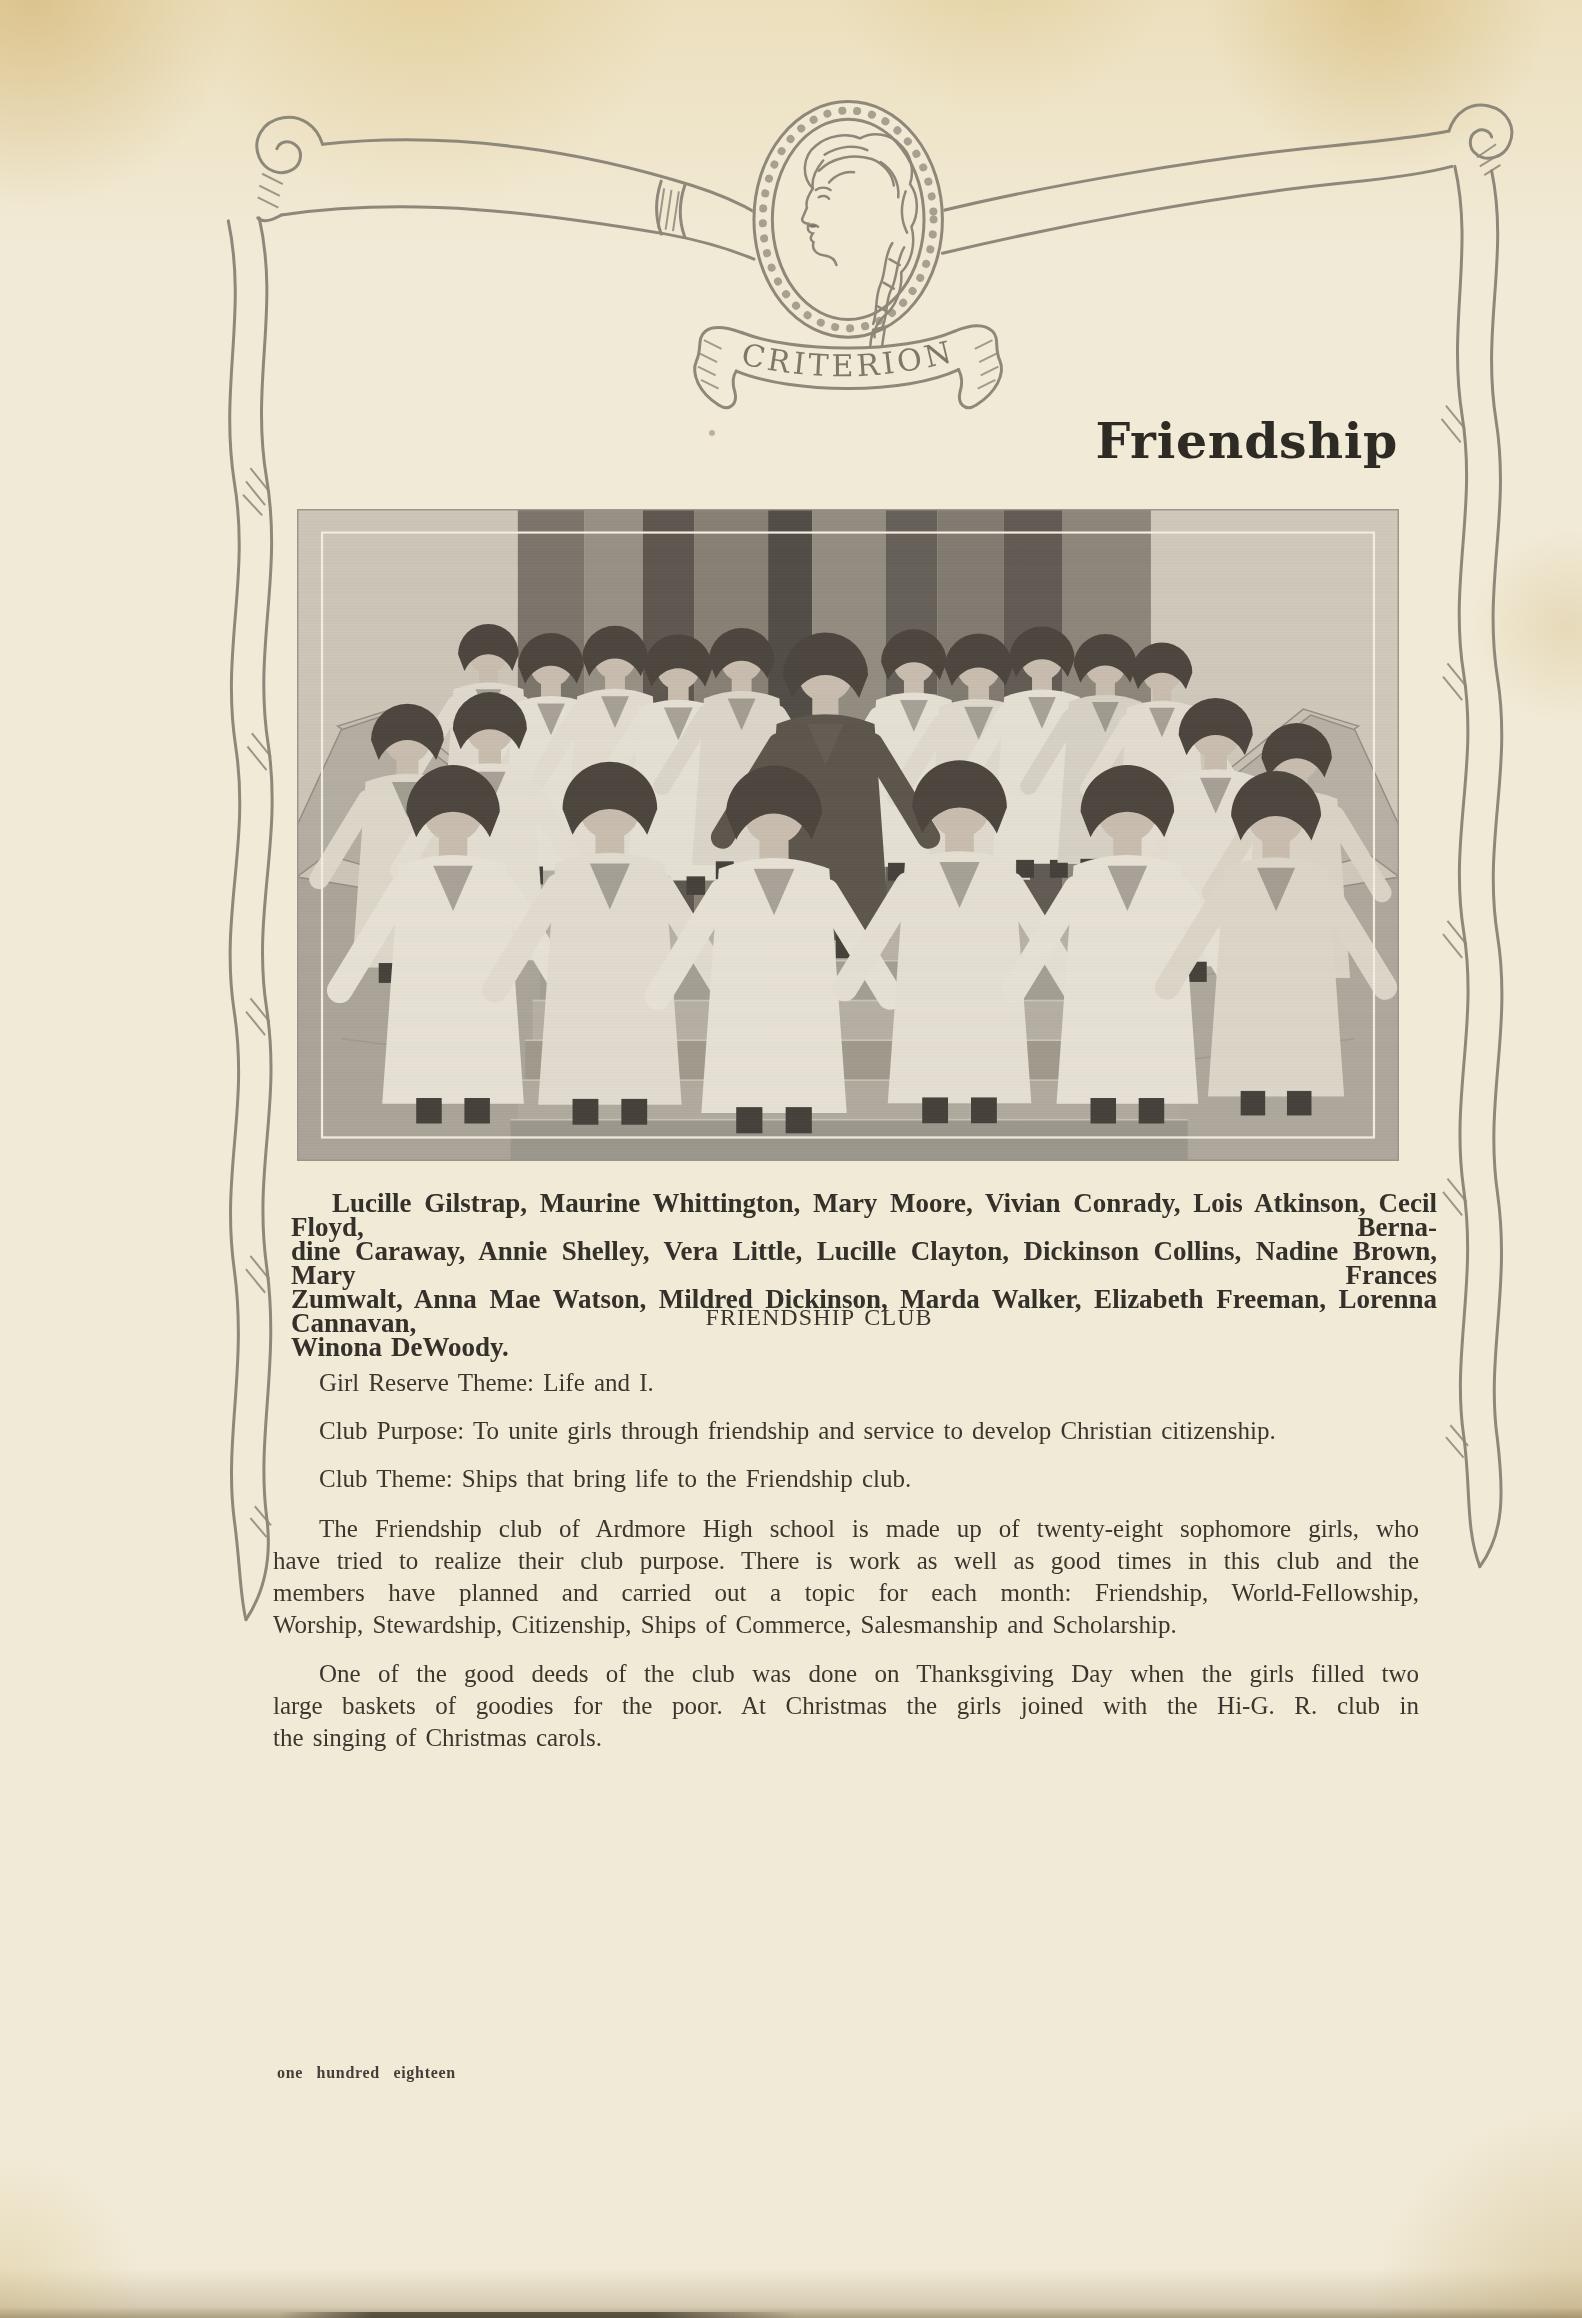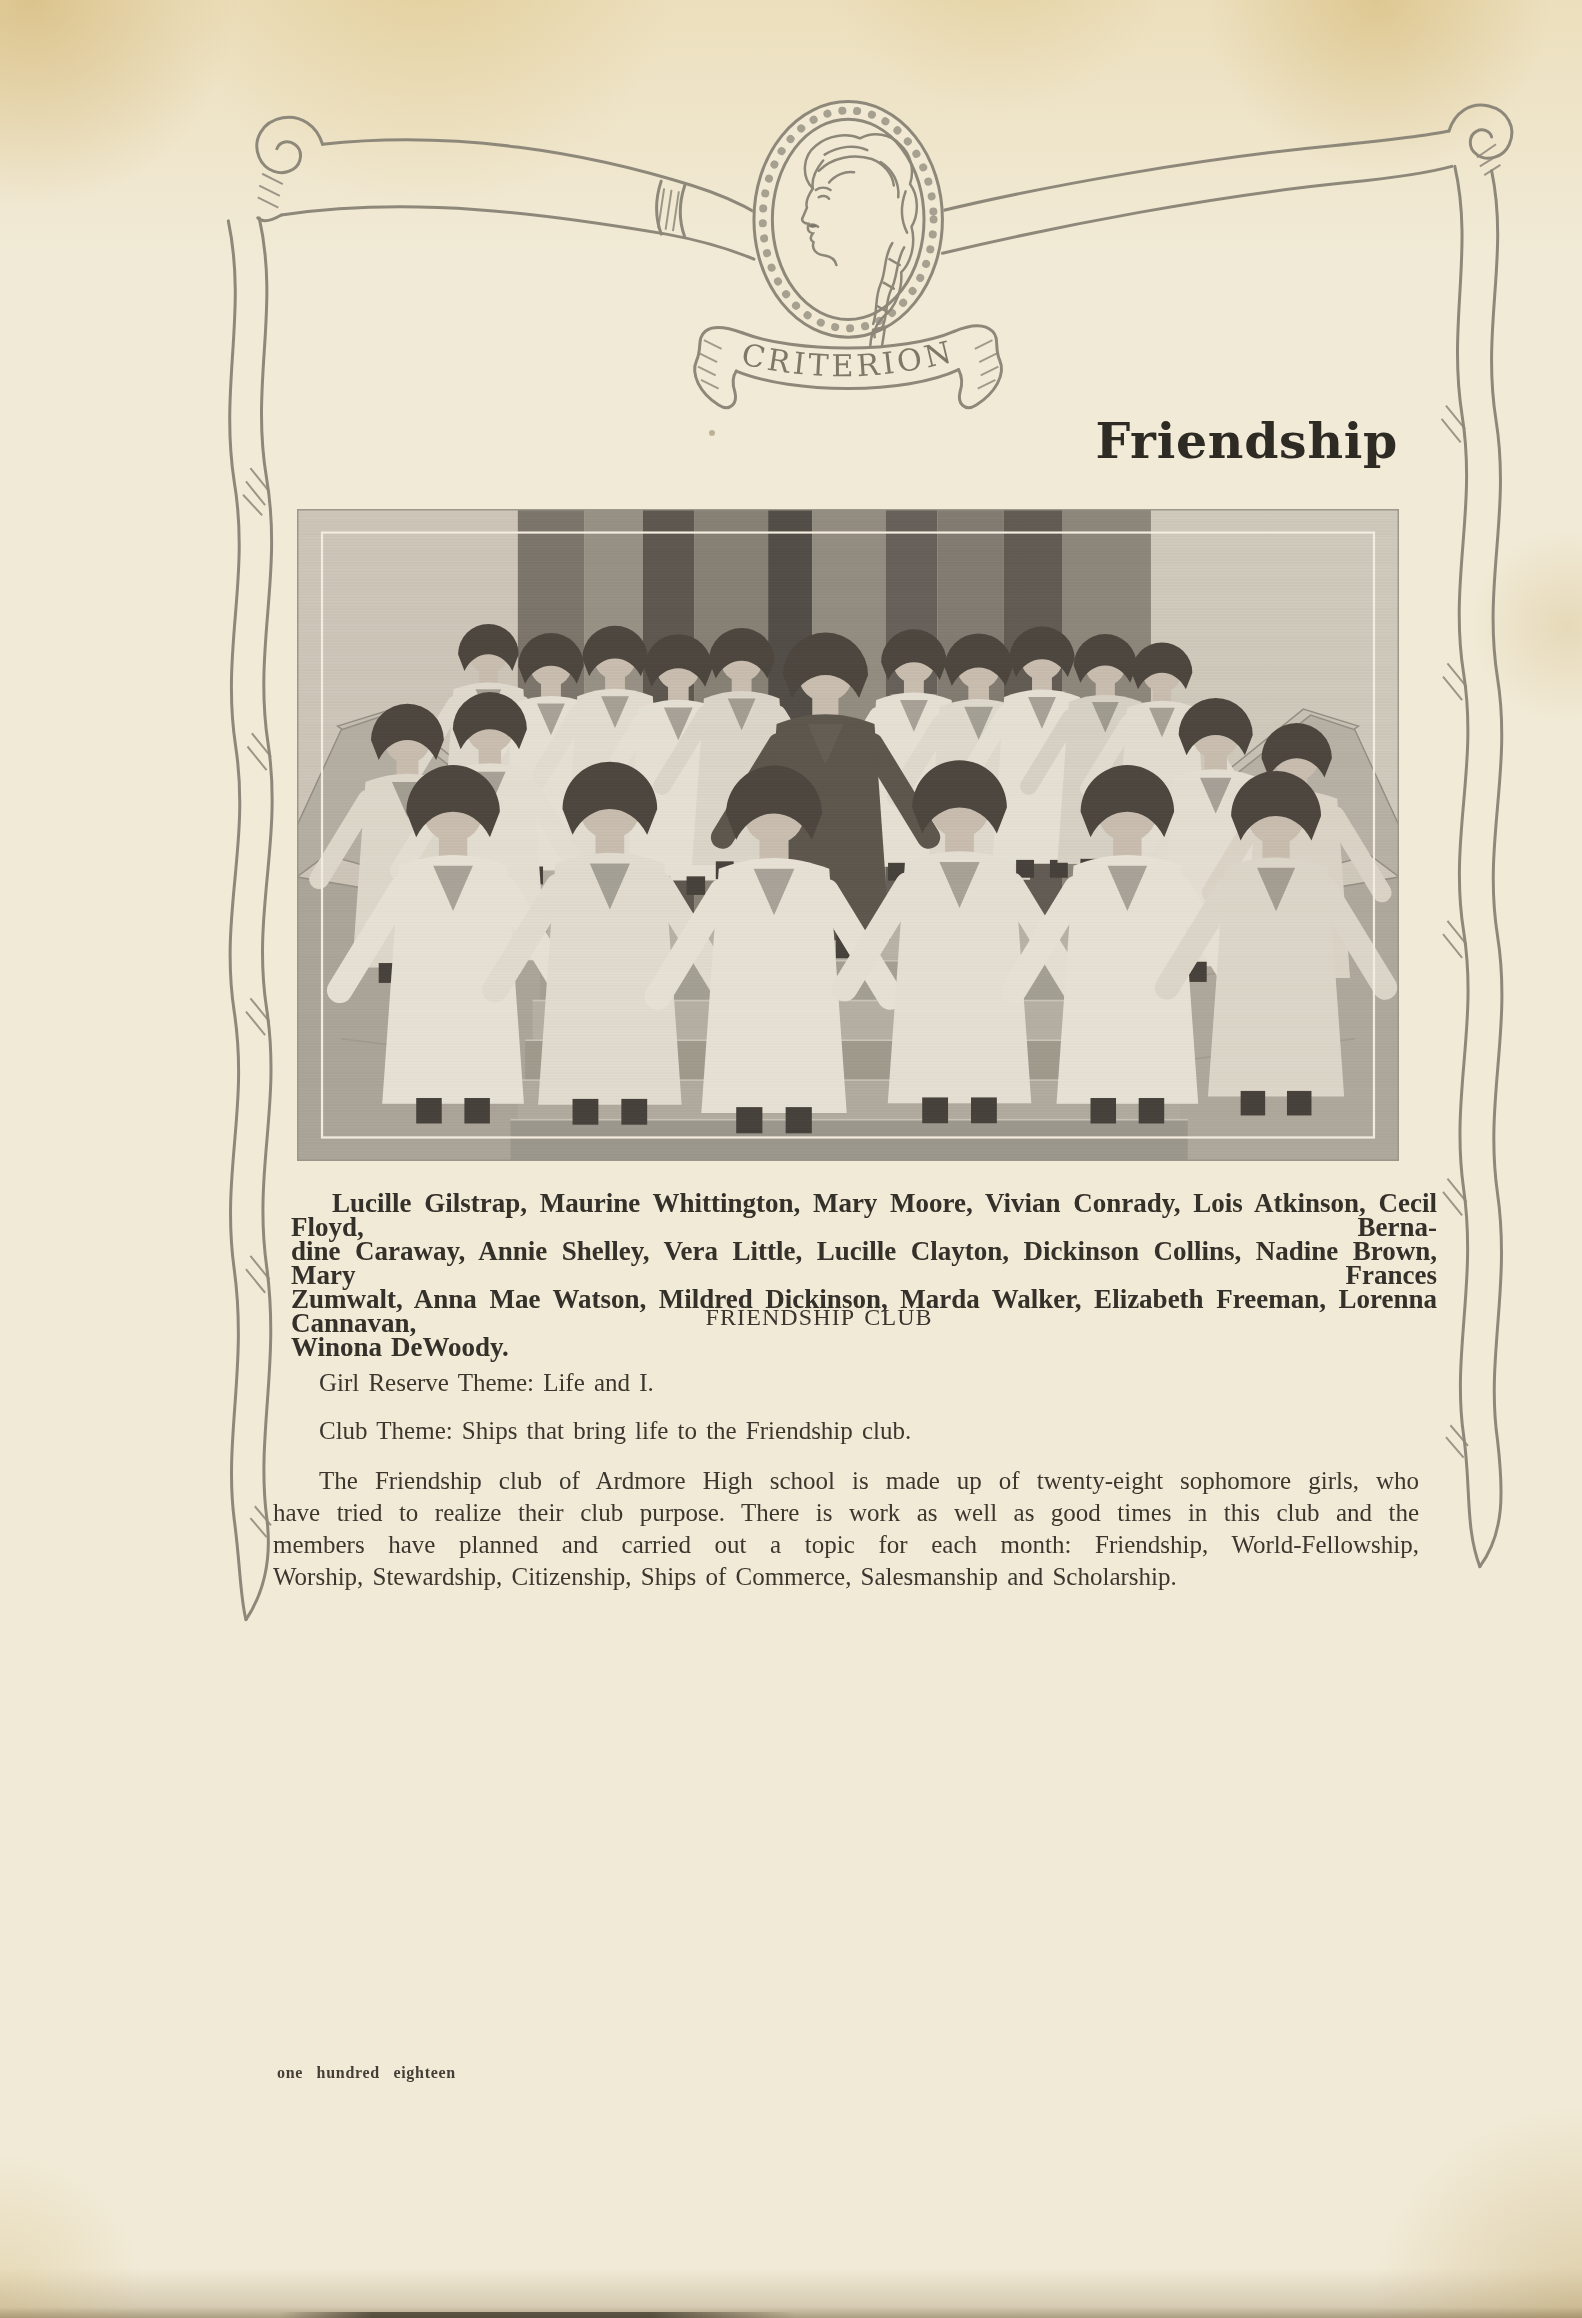--- a/index.html
+++ b/index.html
@@ -240,29 +240,35 @@
     <p class="just cap-indent">Lucille Gilstrap, Maurine Whittington, Mary Moore, Vivian Conrady, Lois Atkinson, Cecil Floyd, Berna-</p>
     <p class="just">dine Caraway, Annie Shelley, Vera Little, Lucille Clayton, Dickinson Collins, Nadine Brown, Mary Frances</p>
     <p class="just">Zumwalt, Anna Mae Watson, Mildred Dickinson, Marda Walker, Elizabeth Freeman, Lorenna Cannavan,</p>
     <p>Winona DeWoody.</p>
   </div>
 
   <div class="club">
     <h2>FRIENDSHIP CLUB</h2>
 
     <p class="theme">Girl Reserve Theme: Life and I.</p>
+    <p class="theme">Club Purpose: To unite girls through friendship and service to develop Christian citizenship.</p>
     <p class="theme">Club Theme: Ships that bring life to the Friendship club.</p>
 
     <div class="para">
       <p class="just body-indent">The Friendship club of Ardmore High school is made up of twenty-eight sophomore girls, who</p>
       <p class="just">have tried to realize their club purpose. There is work as well as good times in this club and the</p>
       <p class="just">members have planned and carried out a topic for each month: Friendship, World-Fellowship,</p>
       <p>Worship, Stewardship, Citizenship, Ships of Commerce, Salesmanship and Scholarship.</p>
     </div>
 
+    <div class="para">
+      <p class="just body-indent">One of the good deeds of the club was done on Thanksgiving Day when the girls filled two</p>
+      <p class="just">large baskets of goodies for the poor. At Christmas the girls joined with the Hi-G. R. club in</p>
+      <p>the singing of Christmas carols.</p>
+    </div>
   </div>
 
   <div class="folio">one hundred eighteen</div>
 
   <div class="bottom-edge"></div>
   <div class="bottom-dark"></div>
 </div>
 
 
 </body></html>

